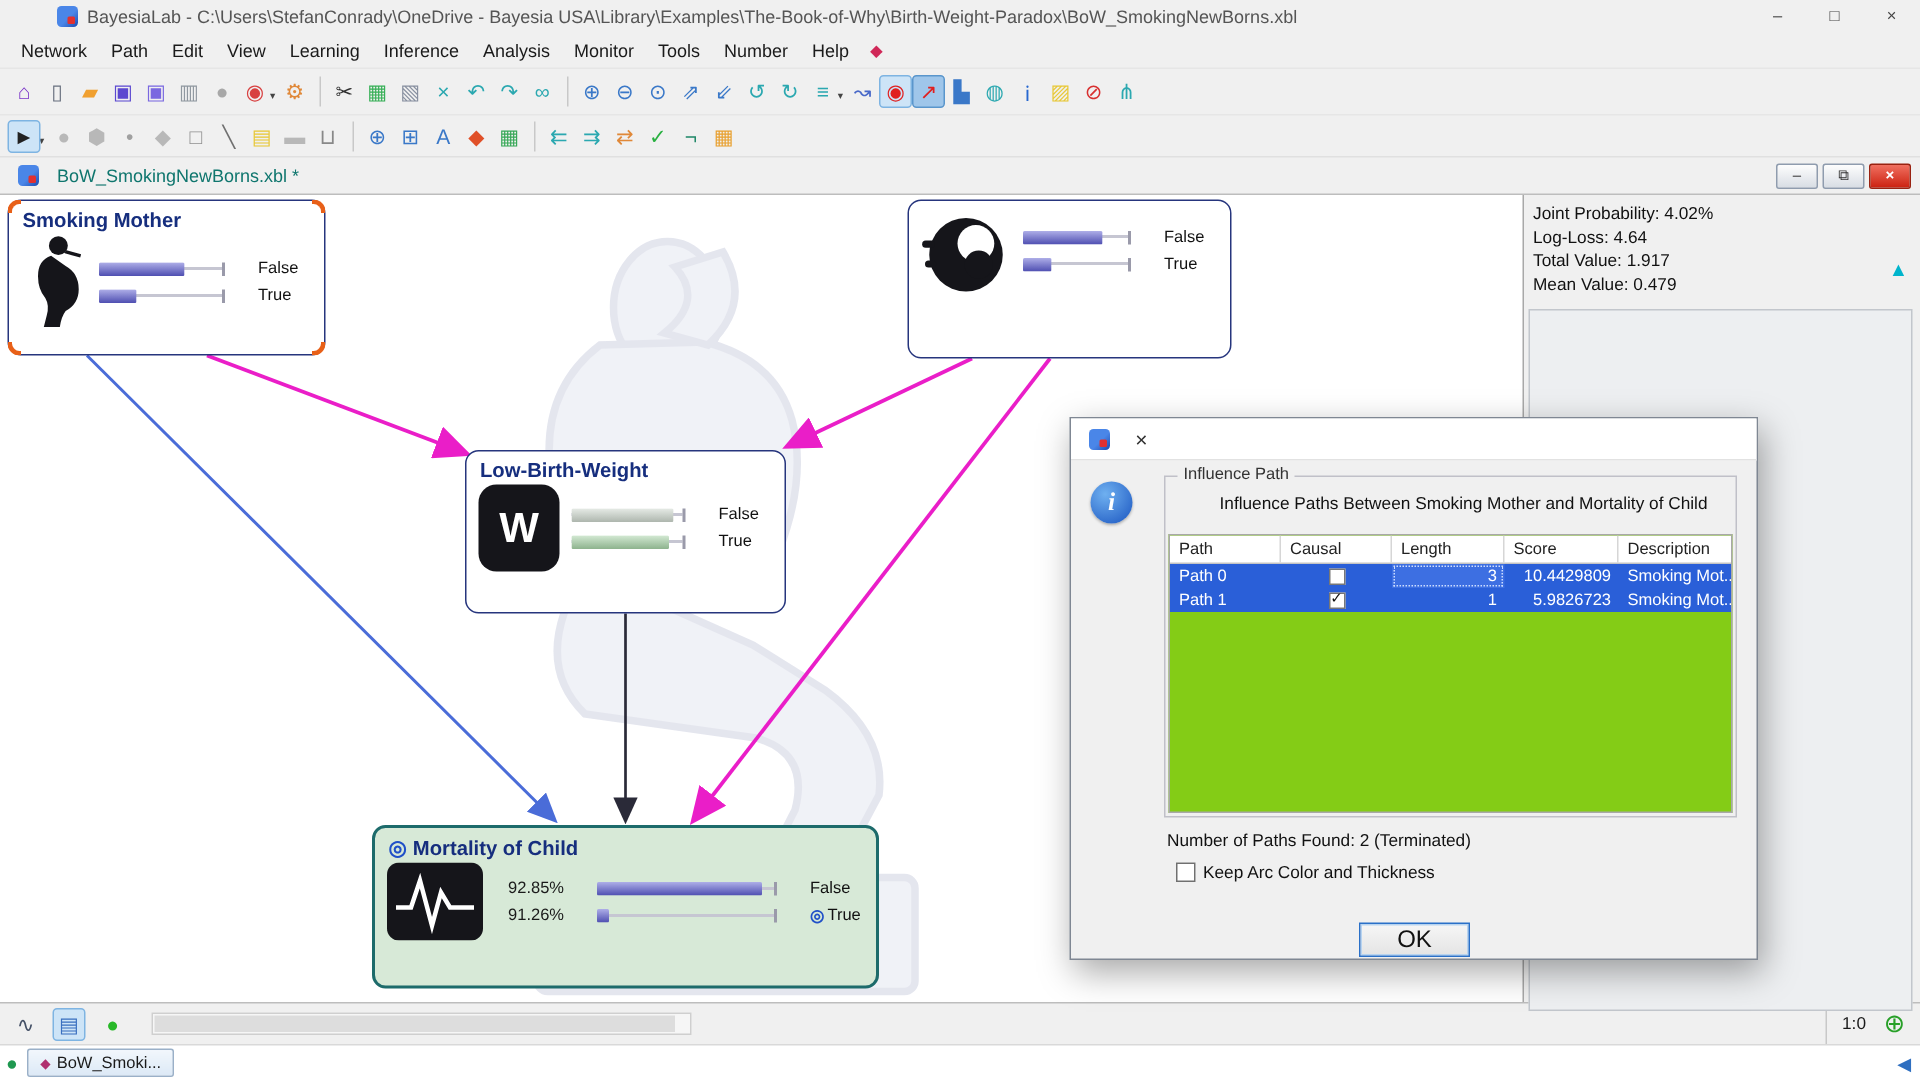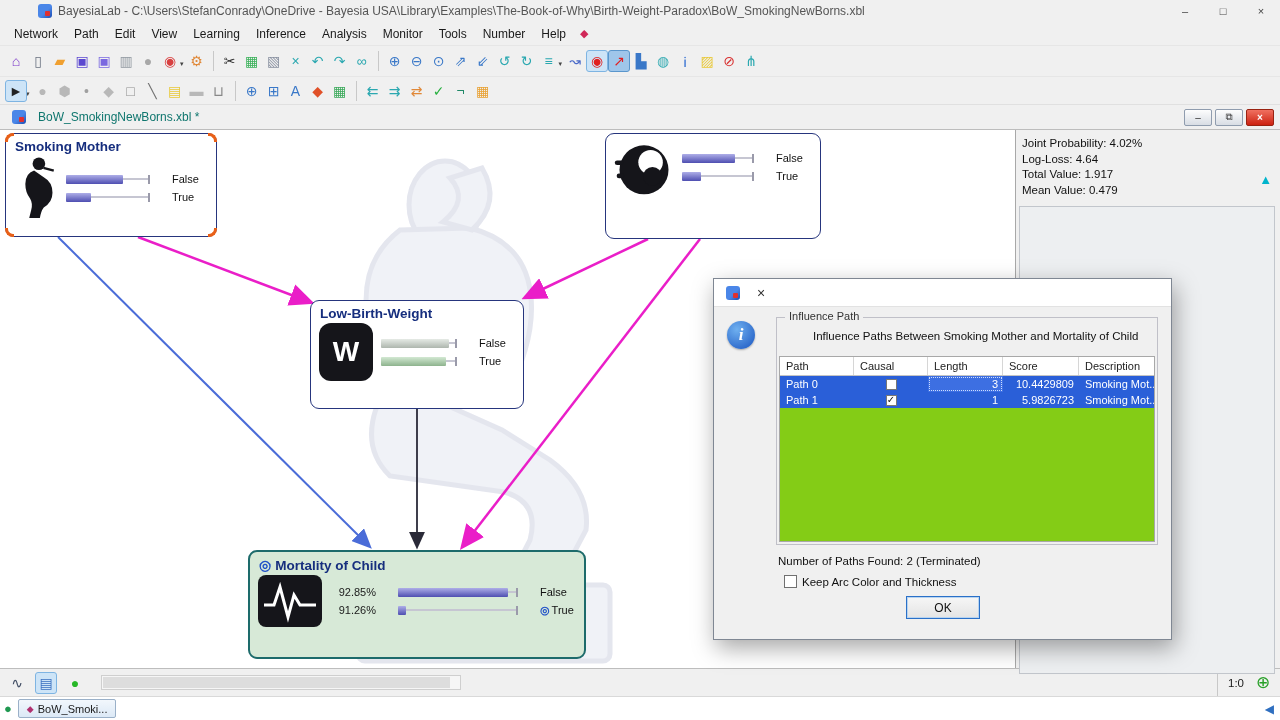--- a/index.html
+++ b/index.html
@@ -81,21 +81,21 @@
   .trow { display:flex; height:16px; background:#2a5fd8; color:#fff; align-items:center; }
   .tc { padding-left:6px; height:100%; display:flex; align-items:center; overflow:hidden; white-space:nowrap; }
   .tc.num { justify-content:flex-end; padding-right:5px; padding-left:0; }
   .tc.cen { justify-content:center; padding-left:0; }
   .c0{width:74px;} .c1{width:74px;} .c2{width:75px;} .c3{width:76px;} .c4{width:75px; border-right:none;}
   .cellfocus { background:#3d6fe2; outline:1px dotted #cdddff; outline-offset:-2px; }
   .cb { width:11px; height:11px; background:#fff; border:1px solid #777; display:flex; align-items:center; justify-content:center; font-size:10px; color:#111; line-height:1; }
   .paths-found { position:absolute; left:64px; top:276px; font-size:11.5px; color:#111; }
   .keep-row { position:absolute; left:70px; top:296px; display:flex; align-items:center; gap:5px; font-size:11.5px; color:#111; }
   .cb2 { width:13px; height:13px; background:#fff; border:1px solid #707070; flex:none; }
-  .okbtn { position:absolute; left:192px; top:317px; width:74px; height:23px; border:1px solid #2a70c8; box-shadow:inset 0 0 0 1px #b8d4f0; background:linear-gradient(#f6f6f6,#e4e4e4); font-size:12px; display:flex; align-items:center; justify-content:center; color:#111; }
+  .okbtn { position:absolute; left:192px; top:336px; width:74px; height:23px; border:1px solid #2a70c8; box-shadow:inset 0 0 0 1px #b8d4f0; background:linear-gradient(#f6f6f6,#e4e4e4); font-size:16px; display:flex; align-items:center; justify-content:center; color:#111; }
 
   
   .statusbar { height:28px; background:#f0f0f0; border-top:1px solid #bdbdbd; display:flex; align-items:center; padding:0 6px; gap:7px; font-size:11.5px; flex:none; }
   .sbicon { width:22px; height:22px; display:flex; align-items:center; justify-content:center; font-size:14px; border:1px solid transparent; border-radius:3px; flex:none; }
   .sbicon.sel { background:#cde4f7; border-color:#7eb4e2; }
   .groove { width:360px; height:15px; border:1px solid #cfcfcf; background:#f6f6f6; margin-left:8px; position:relative; }
   .groove .thumb { position:absolute; left:1px; top:1px; height:11px; width:97%; background:#dddddd; }
   .sb-spacer { flex:1; }
   .sb-right { display:flex; align-items:center; gap:8px; border-left:1px solid #c8c8c8; padding-left:10px; height:100%; }
 

